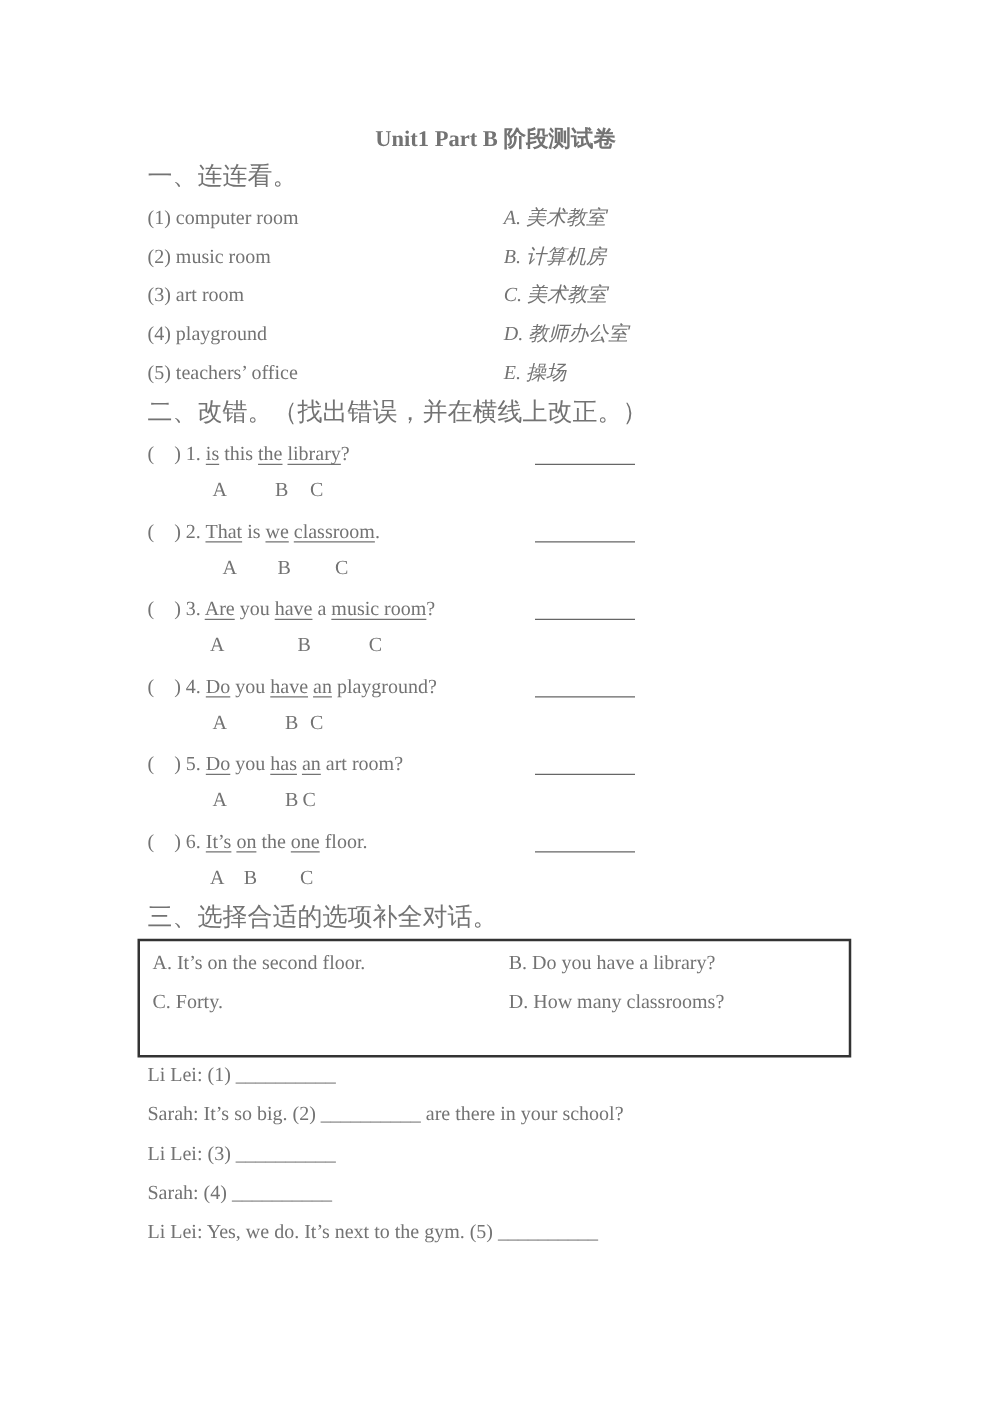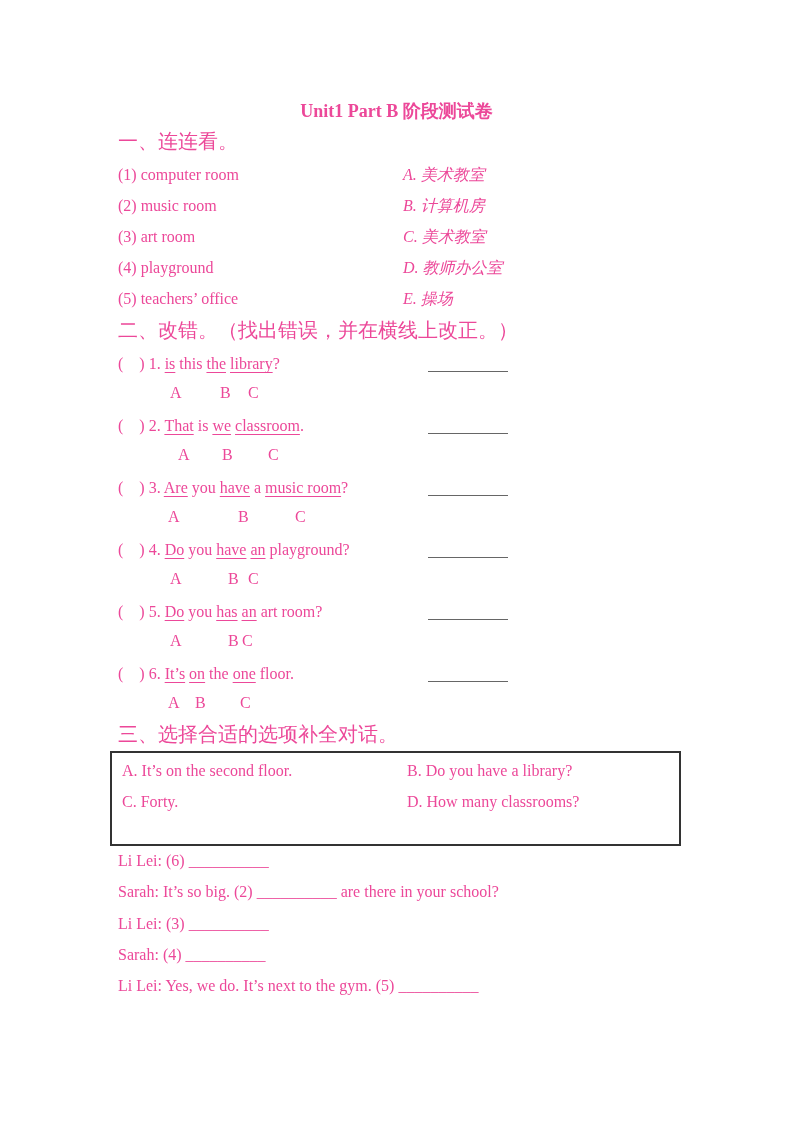--- a/index.html
+++ b/index.html
@@ -1,21 +1,21 @@
 <!DOCTYPE html>
 <html><head>
 <meta charset="utf-8">
 <style>
   html,body{margin:0;padding:0;background:#fff;}
   .page{
     position:relative;
     width:793px;height:1122px;
     background:#ffffff;
     font-family:"Liberation Serif","DejaVu Serif",serif;
-    font-size:16px;color:#ec4899;
+    font-size:16px;color:#737373;
     overflow:hidden;
   }
   .title{
     position:absolute;top:99px;left:0;width:100%;
     text-align:center;font-weight:700;font-size:18px;
   }
   .row{
     position:absolute;left:118px;height:20px;line-height:20px;
     white-space:nowrap;
   }
@@ -101,19 +101,19 @@
       <span class="cC">C</span>
     </div>
 
   <div class="row sec-h" style="top:724px">三、选择合适的选项补全对话。</div>
 
   <div class="optbox">
     <div class="optrow" style="top:39px"><span>C. Forty.</span><span class="opt-right">D. How many classrooms?</span></div>
     <div class="optrow" style="top:8px"><span>A. It’s on the second floor.</span><span class="opt-right">B. Do you have a library?</span></div>
   </div>
 
-  <div class="row" style="top:851px">Li Lei: (6) __________</div>
+  <div class="row" style="top:851px">Li Lei: (1) __________</div>
   <div class="row" style="top:882px">Sarah: It’s so big. (2) __________ are there in your school?</div>
   <div class="row" style="top:914px">Li Lei: (3) __________</div>
   <div class="row" style="top:945px">Sarah: (4) __________</div>
   <div class="row" style="top:976px">Li Lei: Yes, we do. It’s next to the gym. (5) __________</div>
 
 </div>
 
 </body></html>

